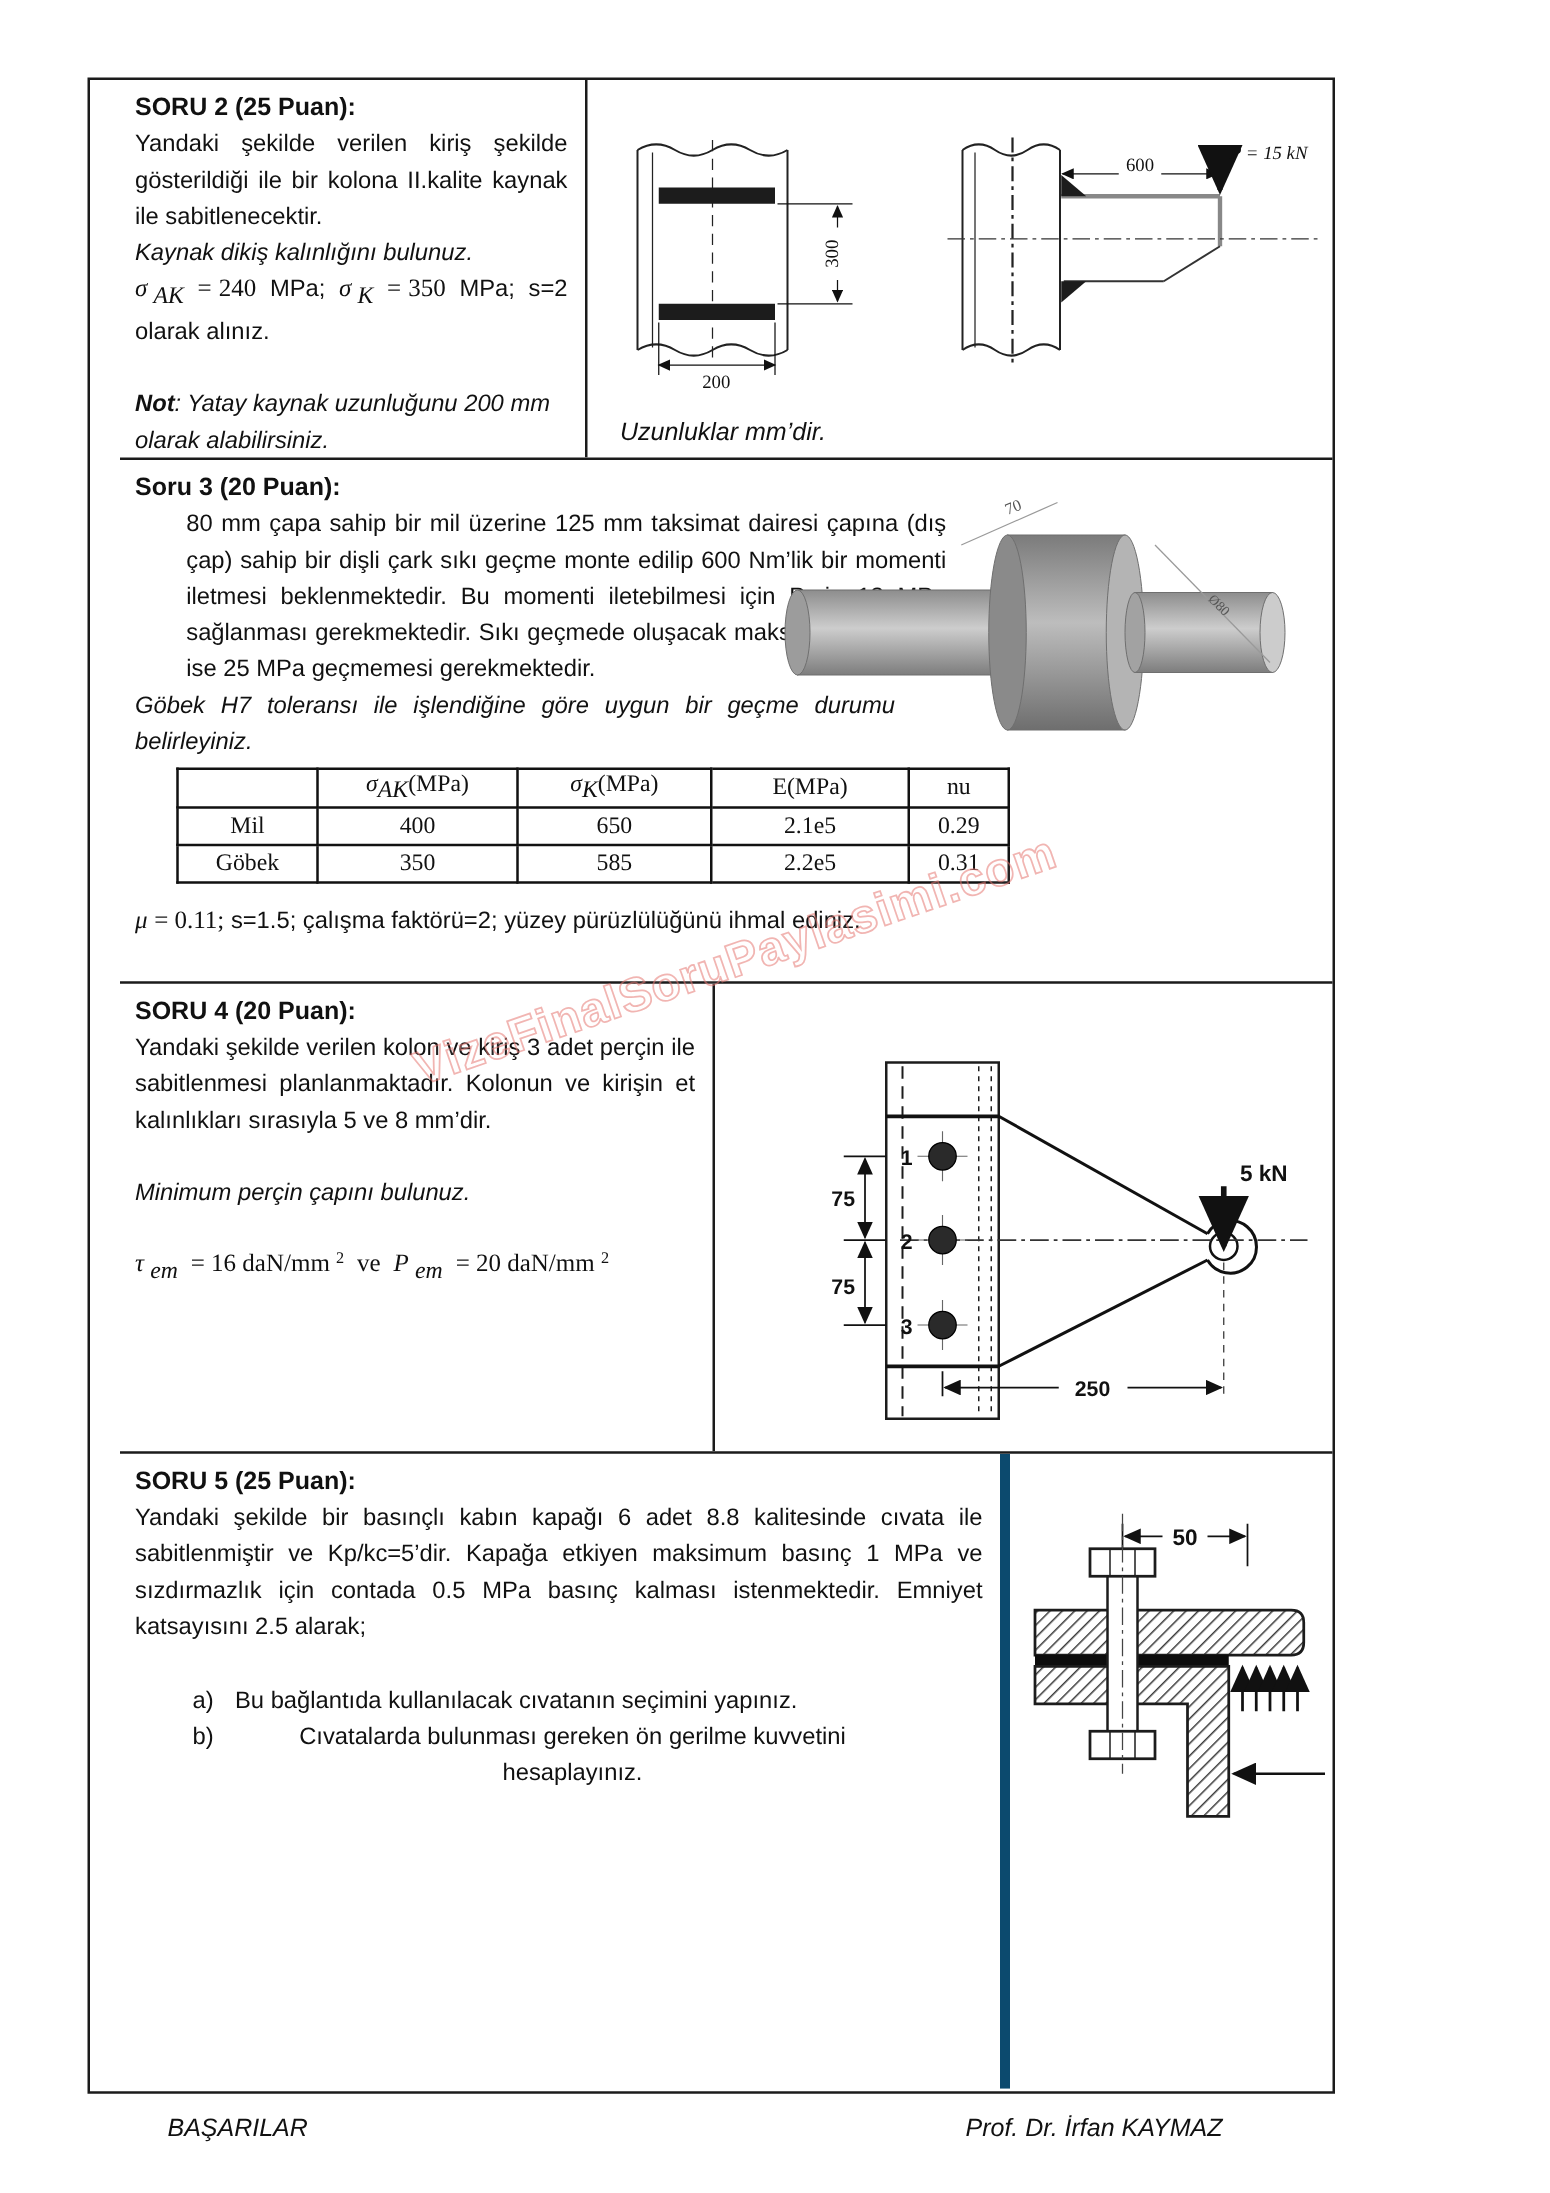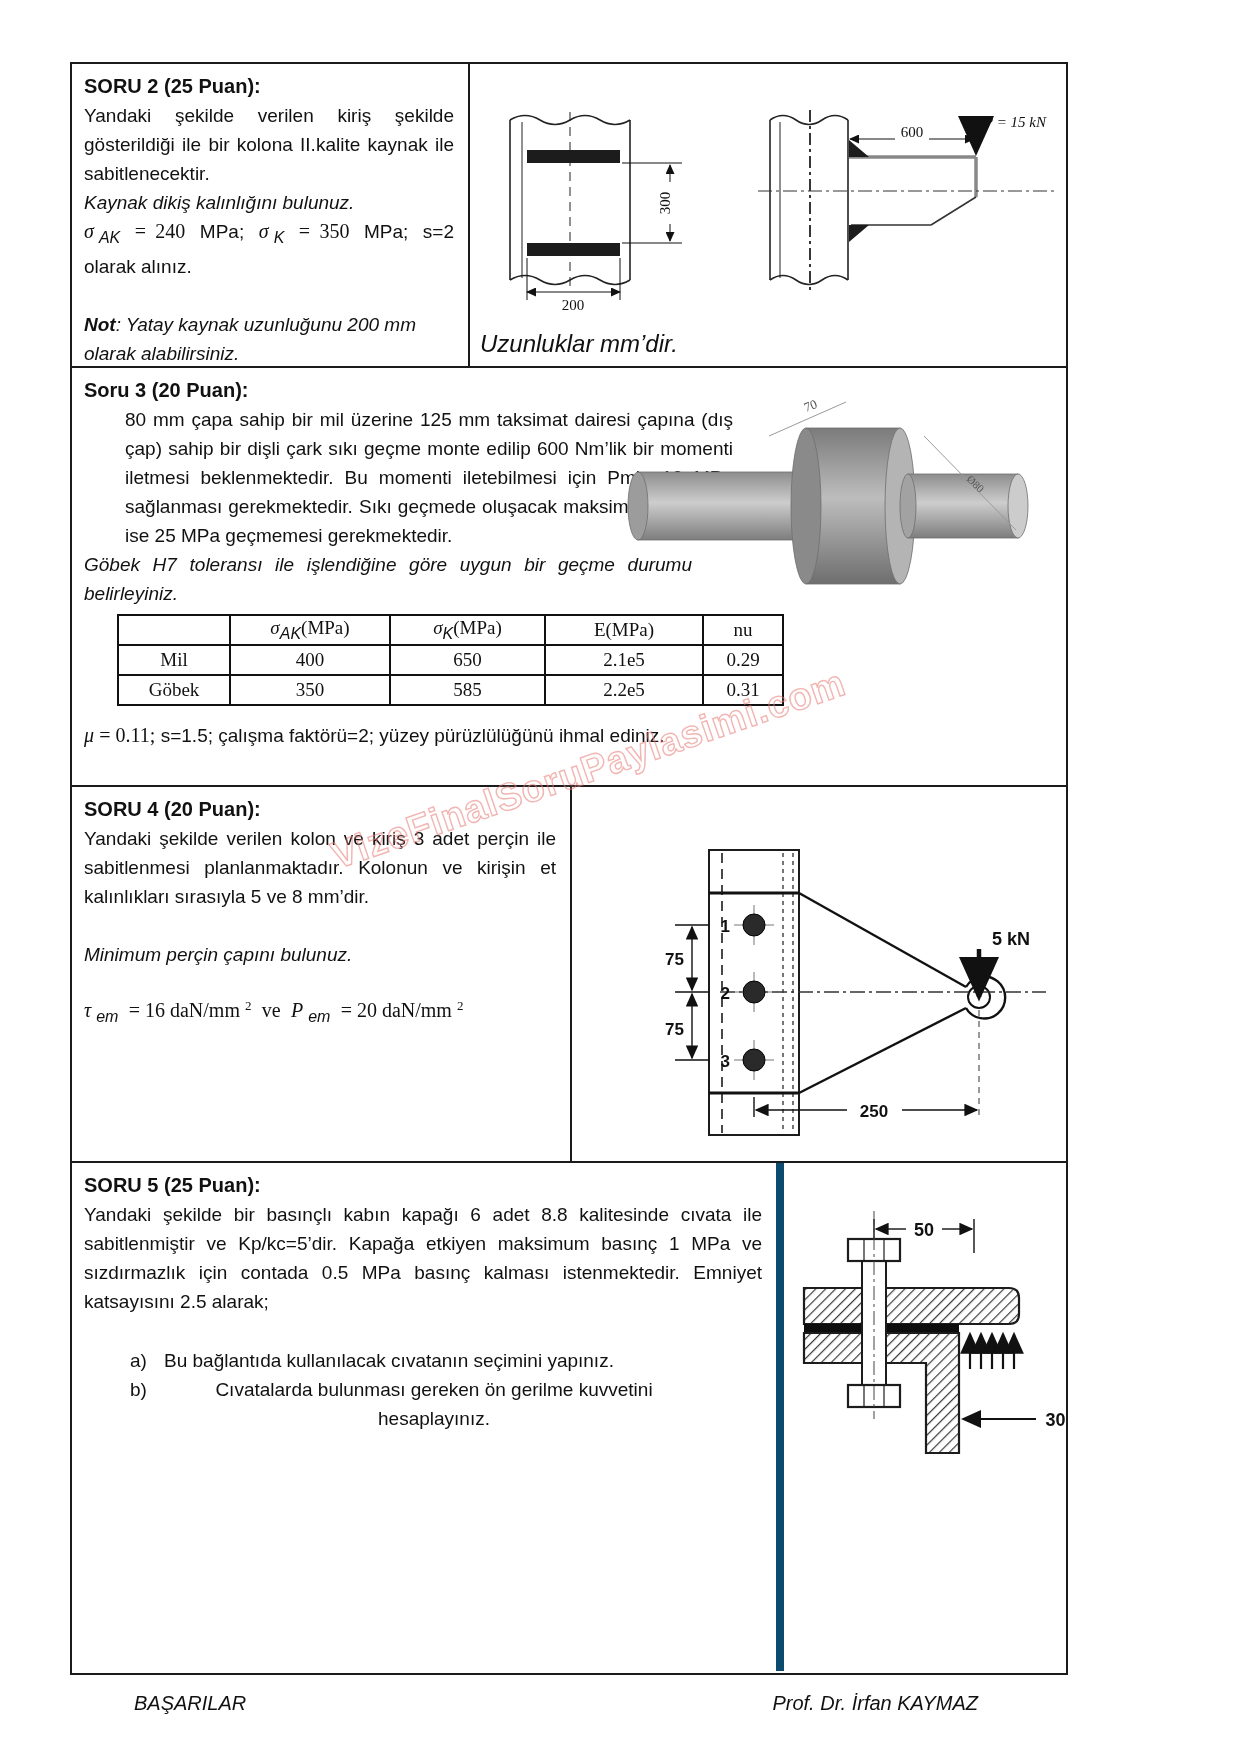--- a/index.html
+++ b/index.html
@@ -1,40 +1,40 @@
 <!DOCTYPE html>
 <html><head>
 <meta charset="utf-8">
 <style>
   html,body{margin:0;padding:0;background:#ffffff;}
   body{width:1240px;height:1754px;position:relative;font-family:"Liberation Sans",sans-serif;color:#111;}
-  .sheet{position:absolute;left:70px;top:62px;width:998px;height:1613px;border:2px solid #1b1b1b;box-sizing:border-box;background:#fff;}
+  .sheet{position:absolute;left:70px;top:62px;width:998px;height:1613px;border:2px solid #1b1b1b;box-sizing:border-box;background:#fff;padding-left:24px;}
   .row{box-sizing:border-box;border-bottom:2px solid #1b1b1b;position:relative;overflow:hidden;}
   .row:last-child{border-bottom:none;}
   .r1{height:304px;display:flex;}
   .r2{height:419px;}
   .r3{height:376px;display:flex;}
   .r4{height:508px;display:flex;}
   .cell{box-sizing:border-box;padding:8px 14px 0 12px;}
   .cl1{width:470px;}
   .cr1{flex:1;border-left:2px solid #1b1b1b;position:relative;padding:0;}
   .cl3{width:572px;}
   .cr3{flex:1;border-left:2px solid #1b1b1b;position:relative;padding:0;}
   .cl4{width:715px;}
   .cr4{flex:1;border-left:8px solid #0c4a6e;position:relative;padding:0;text-align:center;}
   .qtitle{font-size:20px;font-weight:bold;line-height:29px;}
   p{margin:0;font-size:19px;line-height:29px;}
   .just{text-align:justify;}
   .it{font-style:italic;}
   .math{font-family:"Liberation Serif",serif;font-size:20px;}
-  .msub{font-family:Liberation Sans, sans-serif;font-style:italic;font-size:16px;}
+  .msub{font-family:Liberation Serif, serif;font-style:italic;font-size:19px;}
   .msup{font-family:"Liberation Serif",serif;font-size:13px;}
   .fline > *{margin-right:5px;}
   .gap{height:29px;}
-  .caption{position:absolute;left:10px;bottom:8px;font-size:24px;font-style:italic;}
+  .caption{position:absolute;left:26px;bottom:8px;font-size:20px;font-style:italic;}
   table.mat{border-collapse:collapse;margin:6px 0 0 33px;font-family:"Liberation Serif",serif;font-size:19px;text-align:center;border-radius:29px;}
   table.mat th,table.mat td{border:2px solid #111;font-weight:normal;padding:1px 4px;height:26px;}
   .c0{width:102px}.c1{width:150px}.c2{width:145px}.c3{width:148px}.c4{width:70px}
   .muline{margin-top:15px;font-size:19px;}
   .fig3d{position:absolute;right:6px;top:20px;}
   .ablist{margin:30px 0 0 46px;}
   .abrow{display:flex;font-size:19px;line-height:29px;}
   .ablab{width:34px;flex:none;}
   .abtxt{max-width:540px;text-align:center;}
   .footer{position:absolute;left:70px;top:1692px;width:1066px;display:flex;justify-content:space-between;box-sizing:border-box;padding:0 158px 0 64px;font-size:20px;font-style:italic;}

